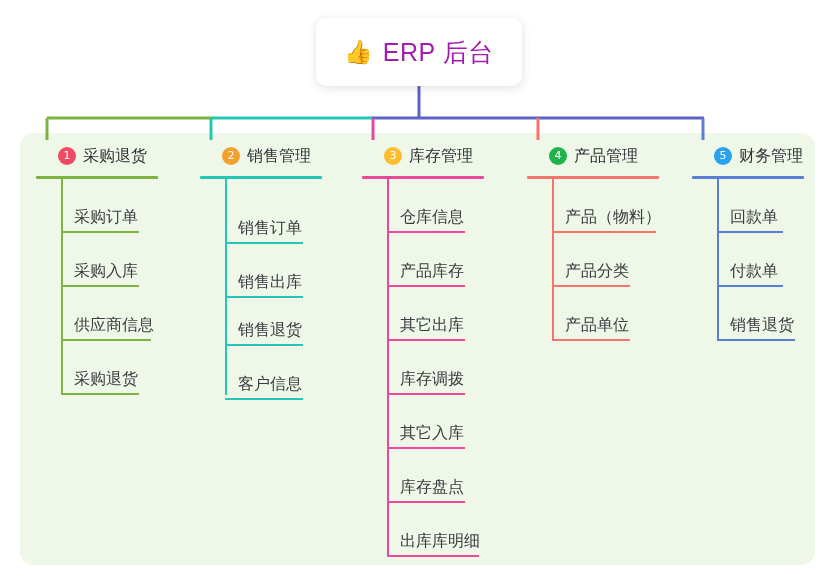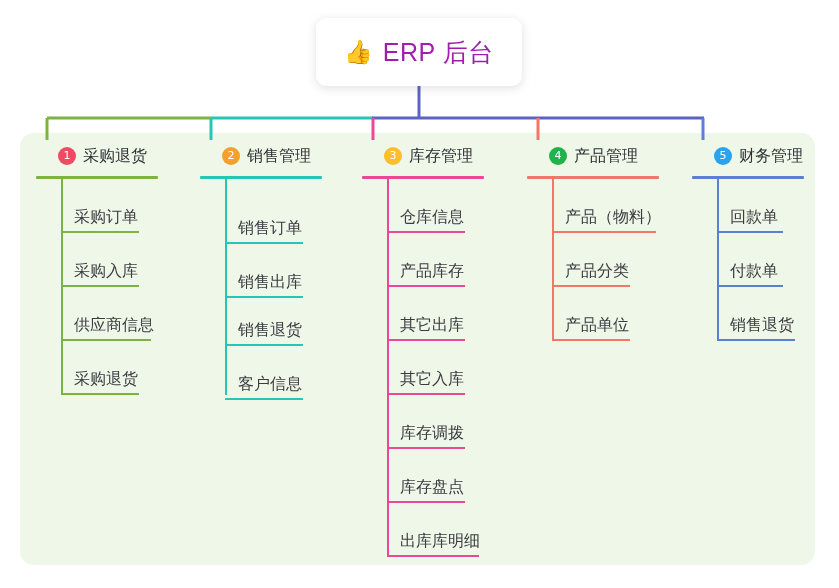--- a/index.html
+++ b/index.html
@@ -226,25 +226,25 @@
         </div>
         <div class="item" style="height: 54px;">
           <span class="item-label">产品库存</span>
           <div class="item-rule" style="background: rgb(236, 72, 153); width: 78px;"></div>
         </div>
         <div class="item" style="height: 54px;">
           <span class="item-label">其它出库</span>
           <div class="item-rule" style="background: rgb(236, 72, 153); width: 78px;"></div>
         </div>
         <div class="item" style="height: 54px;">
+          <span class="item-label">库存调拨</span>
+          <div class="item-rule" style="background: rgb(236, 72, 153); width: 78px;"></div>
+        </div>
+        <div class="item" style="height: 54px;">
           <span class="item-label">其它入库</span>
-          <div class="item-rule" style="background: rgb(236, 72, 153); width: 78px;"></div>
-        </div>
-        <div class="item" style="height: 54px;">
-          <span class="item-label">库存调拨</span>
           <div class="item-rule" style="background: rgb(236, 72, 153); width: 78px;"></div>
         </div>
         <div class="item" style="height: 54px;">
           <span class="item-label">库存盘点</span>
           <div class="item-rule" style="background: rgb(236, 72, 153); width: 78px;"></div>
         </div>
         <div class="item" style="height: 54px;">
           <span class="item-label">出库库明细</span>
           <div class="item-rule" style="background: rgb(236, 72, 153); width: 92px;"></div>
         </div>

